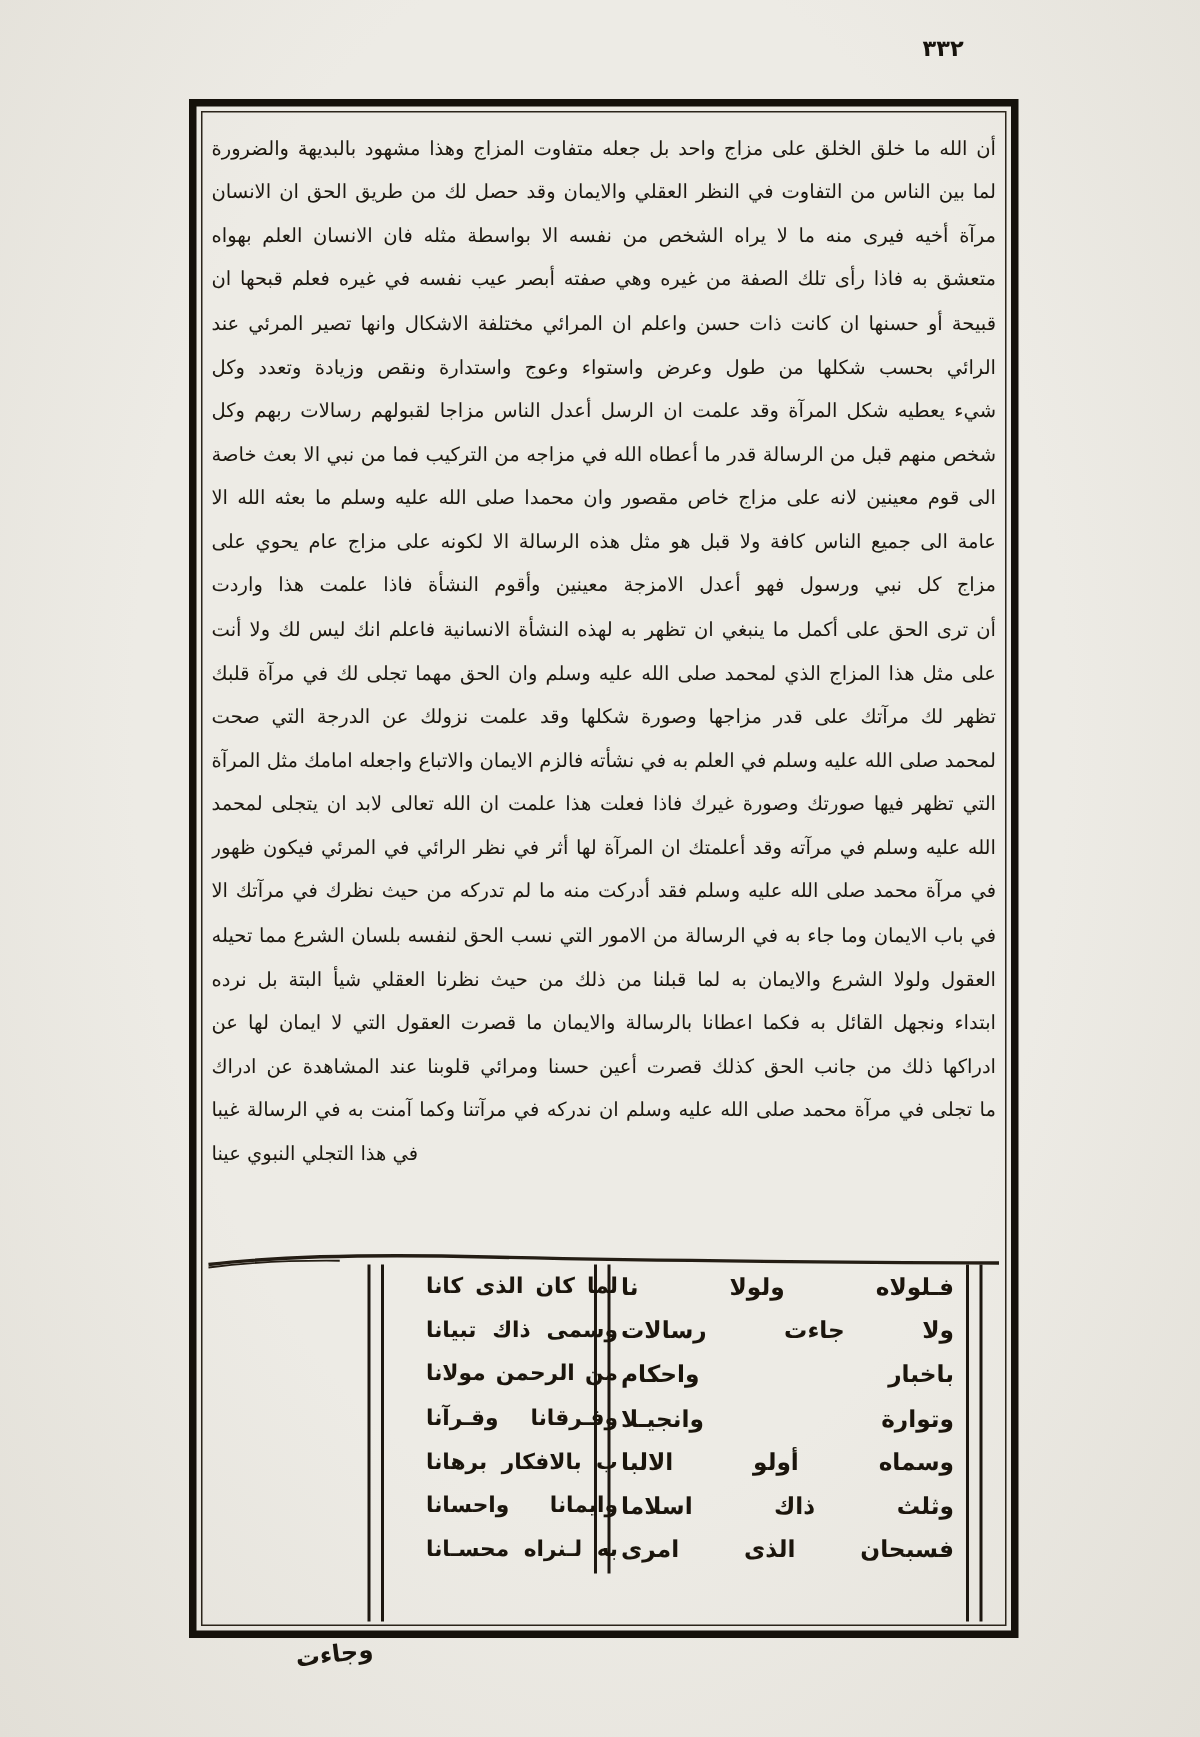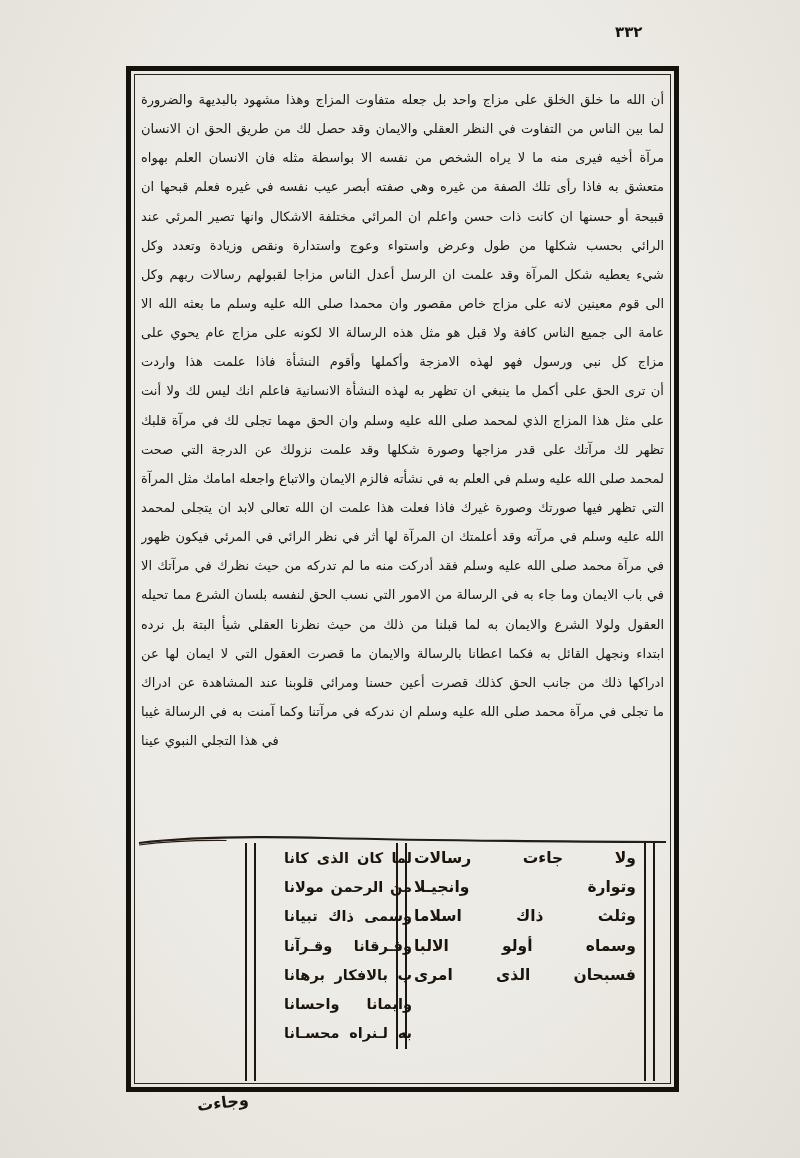--- a/index.html
+++ b/index.html
@@ -78,23 +78,24 @@
   <div class="inner">
 
     <div class="prose">
       <div class="pline">أن الله ما خلق الخلق على مزاج واحد بل جعله متفاوت المزاج وهذا مشهود بالبديهة والضرورة</div>
       <div class="pline">لما بين الناس من التفاوت في النظر العقلي والايمان وقد حصل لك من طريق الحق ان الانسان</div>
       <div class="pline">مرآة أخيه فيرى منه ما لا يراه الشخص من نفسه الا بواسطة مثله فان الانسان العلم بهواه</div>
       <div class="pline">متعشق به فاذا رأى تلك الصفة من غيره وهي صفته أبصر عيب نفسه في غيره فعلم قبحها ان كانت</div>
       <div class="pline">قبيحة أو حسنها ان كانت ذات حسن واعلم ان المرائي مختلفة الاشكال وانها تصير المرئي عند</div>
       <div class="pline">الرائي بحسب شكلها من طول وعرض واستواء وعوج واستدارة ونقص وزيادة وتعدد وكل</div>
       <div class="pline">شيء يعطيه شكل المرآة وقد علمت ان الرسل أعدل الناس مزاجا لقبولهم رسالات ربهم وكل</div>
+      <div class="pline">شخص منهم قبل من الرسالة قدر ما أعطاه الله في مزاجه من التركيب فما من نبي الا بعث خاصة</div>
       <div class="pline">الى قوم معينين لانه على مزاج خاص مقصور وان محمدا صلى الله عليه وسلم ما بعثه الله الا برسالة</div>
       <div class="pline">عامة الى جميع الناس كافة ولا قبل هو مثل هذه الرسالة الا لكونه على مزاج عام يحوي على</div>
-      <div class="pline">مزاج كل نبي ورسول فهو لهذه الامزجة وأكملها وأقوم النشأة فاذا علمت هذا واردت</div>
+      <div class="pline">مزاج كل نبي ورسول فهو أعدل الامزجة معينين وأقوم النشأة فاذا علمت هذا واردت</div>
       <div class="pline">أن ترى الحق على أكمل ما ينبغي ان تظهر به لهذه النشأة الانسانية فاعلم انك ليس لك ولا أنت</div>
       <div class="pline">على مثل هذا المزاج الذي لمحمد صلى الله عليه وسلم وان الحق مهما تجلى لك في مرآة قلبك فانما</div>
       <div class="pline">تظهر لك مرآتك على قدر مزاجها وصورة شكلها وقد علمت نزولك عن الدرجة التي صحت</div>
       <div class="pline">لمحمد صلى الله عليه وسلم في العلم به في نشأته فالزم الايمان والاتباع واجعله امامك مثل المرآة</div>
       <div class="pline">التي تظهر فيها صورتك وصورة غيرك فاذا فعلت هذا علمت ان الله تعالى لابد ان يتجلى لمحمد صلى</div>
       <div class="pline">الله عليه وسلم في مرآته وقد أعلمتك ان المرآة لها أثر في نظر الرائي في المرئي فيكون ظهور الحق</div>
       <div class="pline">في مرآة محمد صلى الله عليه وسلم فقد أدركت منه ما لم تدركه من حيث نظرك في مرآتك الا ترى</div>
       <div class="pline">في باب الايمان وما جاء به في الرسالة من الامور التي نسب الحق لنفسه بلسان الشرع مما تحيله</div>
       <div class="pline">العقول ولولا الشرع والايمان به لما قبلنا من ذلك من حيث نظرنا العقلي شيأ البتة بل نرده</div>
       <div class="pline">ابتداء ونجهل القائل به فكما اعطانا بالرسالة والايمان ما قصرت العقول التي لا ايمان لها عن</div>
@@ -109,31 +110,33 @@
         <path d="M2,11 Q40,6 90,6.5" fill="none" stroke="#241d14" stroke-width="1.2"></path>
       </svg>
     </div>
 
     <div class="poem">
       <div class="vrule r1"></div>
       <div class="vrule r2"></div>
       <div class="vrule r3"></div>
 
       <div class="pcol right">
+        <div class="hemistich">فـلولاه ولولا نا</div>
         <div class="hemistich">ولا جاءت رسالات</div>
+        <div class="hemistich">باخبار واحكام</div>
         <div class="hemistich">وتوارة وانجيـلا</div>
+        <div class="hemistich">وسماه أولو الالبا</div>
         <div class="hemistich">وثلث ذاك اسلاما</div>
-        <div class="hemistich">وسماه أولو الالبا</div>
         <div class="hemistich">فسبحان الذى امرى</div>
       </div>
 
       <div class="pcol left">
         <div class="hemistich">لما كان الذى كانا</div>
+        <div class="hemistich">وسمى ذاك تبيانا</div>
         <div class="hemistich">من الرحمن مولانا</div>
-        <div class="hemistich">وسمى ذاك تبيانا</div>
         <div class="hemistich">وفـرقانا وقـرآنا</div>
         <div class="hemistich">ب بالافكار برهانا</div>
         <div class="hemistich">وايمانا واحسانا</div>
         <div class="hemistich">به لـنراه محسـانا</div>
       </div>
 
     </div>
 
   </div>
 </div>

